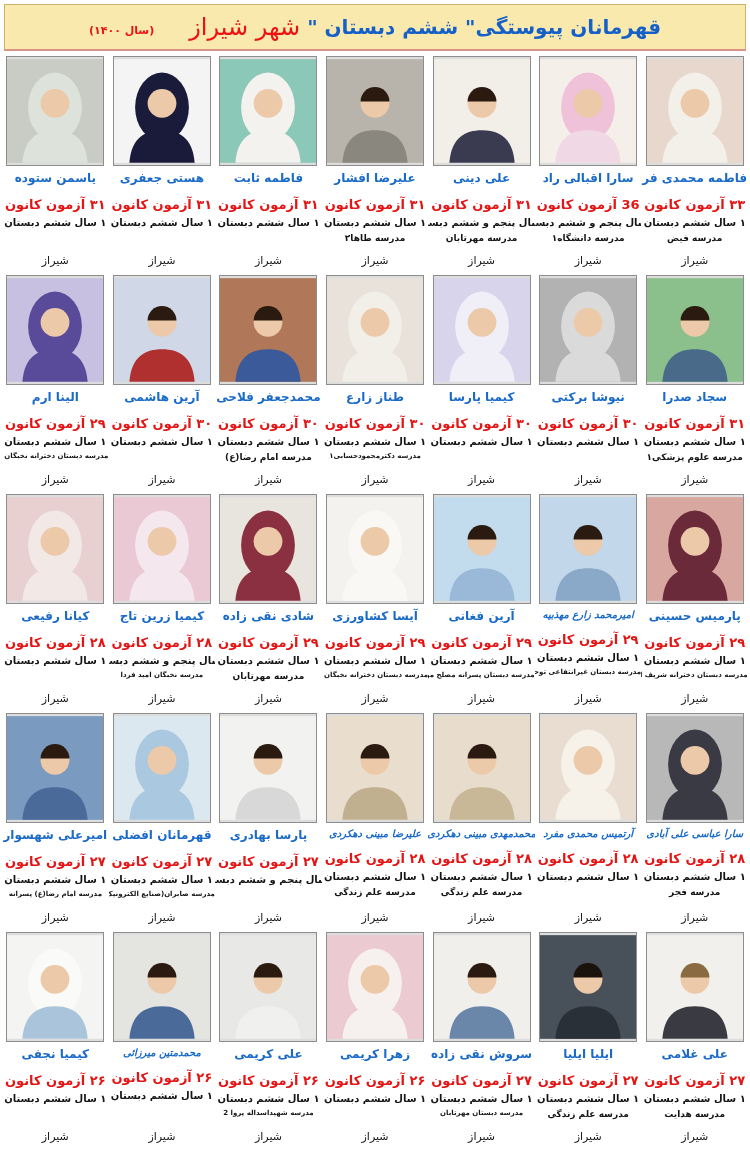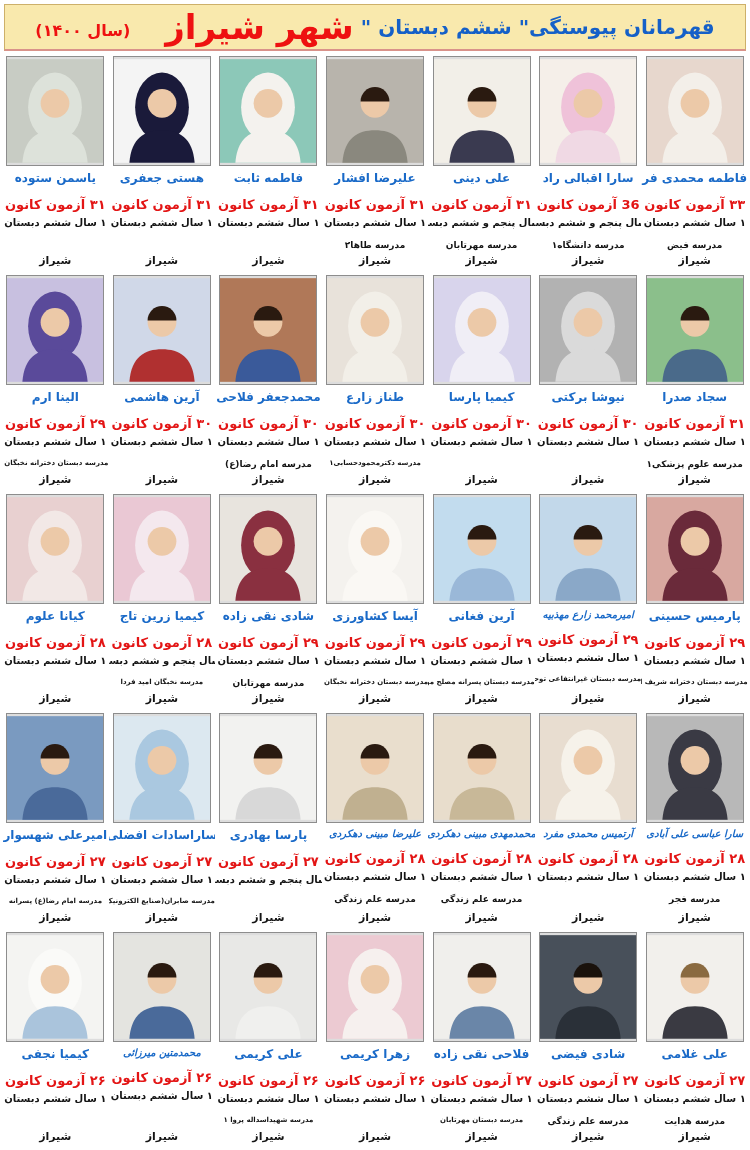--- a/index.html
+++ b/index.html
@@ -11,44 +11,44 @@
   .page{width:750px;height:1150px;}
   
   .header{
     margin:4px 4px 5px 4px;height:44px;
     background:var(--header-bg,#f9e9ad);
     border:1px solid #cdb06a;border-bottom:2px solid #d9928a;
     display:flex;align-items:center;justify-content:center;gap:7px;
     direction:rtl;
   }
   .title-main{color:var(--title-blue,#1560c8);font-size:20px;font-weight:bold;}
-  .title-city{color:var(--title-red,#ee1111);font-size:34px;font-weight:bold;margin-left:28px;}
-  .title-year{color:var(--title-red,#ee1111);font-size:16px;font-weight:bold;padding-top:6px;}
+  .title-city{color:var(--title-red,#ee1111);font-size:24px;font-weight:normal;margin-left:28px;}
+  .title-year{color:var(--title-red,#ee1111);font-size:11px;font-weight:bold;padding-top:6px;}
   
   .grid{
     direction:rtl;
     display:grid;grid-template-columns:repeat(7,1fr);
     padding:0 2px;
   }
   .card{
     height:219px;display:flex;flex-direction:column;align-items:center;
     text-align:center;overflow:hidden;
   }
   .photo{
     width:96px;height:108px;border:1px solid #8d8d8d;background:#ddd;
     flex:none;
   }
   .photo svg{display:block;width:96px;height:108px;}
   .name{color:var(--name-c,#1a6ac8);font-size:12px;font-weight:bold;margin-top:5px;white-space:nowrap;}
   .name.sm{font-size:10px;font-style:italic;}
   .tests{color:var(--tests-c,#e31515);font-size:13px;font-weight:bold;margin-top:12px;white-space:nowrap;}
   .years{color:#141414;font-size:10px;font-weight:bold;margin-top:5px;white-space:nowrap;text-align:center;}
-  .school{color:#141414;font-size:9px;font-weight:bold;margin-top:12px;min-height:12px;white-space:nowrap;max-width:106px;text-align:right;}
+  .school{color:#141414;font-size:9px;font-weight:bold;margin-top:5px;min-height:12px;white-space:nowrap;max-width:106px;text-align:right;}
   .school.xs{font-size:7px;}
-  .city{color:#141414;font-size:11px;font-weight:bold;margin-top:auto;margin-bottom:8px;}
+  .city{color:#141414;font-size:11px;font-weight:normal;margin-top:auto;margin-bottom:8px;}
 </style>
 </head>
 <body>
 
 <div class="page">
   <div class="header">
     <span class="title-main">قهرمانان پیوستگی" ششم دبستان "</span>
     <span class="title-city">شهر شیراز</span>
     <span class="title-year">(سال ۱۴۰۰)</span>
   </div>
@@ -396,21 +396,21 @@
   <div class="card">
     <div class="photo">
       <svg viewBox="0 0 100 108" xmlns="http://www.w3.org/2000/svg">
         <rect class="ph-bg" x="0" y="0" width="100" height="108" fill="#e8d0d0"></rect>
         <ellipse class="ph-hood" cx="50" cy="50" rx="28" ry="36" fill="#f2e8e6"></ellipse>
         <path class="ph-torso" d="M16,108 C18,82 32,74 50,74 C68,74 82,82 84,108 Z" fill="#f2e8e6"></path>
         <circle class="ph-face" cx="50" cy="46" r="15" fill="#ecc9a8"></circle>
         <path class="ph-hair" d="M35,44 a15,15 0 0 1 30,0 z" display="none"></path>
       </svg>
     </div>
-    <div class="name">کیانا علوم</div>
+    <div class="name">کیانا رفیعی</div>
     <div class="tests">۲۸ آزمون کانون</div>
     <div class="years">۱ سال ششم دبستان</div>
     <div class="school"></div>
     <div class="city">شیراز</div>
   </div>
 
   <div class="card">
     <div class="photo">
       <svg viewBox="0 0 100 108" xmlns="http://www.w3.org/2000/svg">
         <rect class="ph-bg" x="0" y="0" width="100" height="108" fill="#b8b8b8"></rect>
@@ -498,21 +498,21 @@
   <div class="card">
     <div class="photo">
       <svg viewBox="0 0 100 108" xmlns="http://www.w3.org/2000/svg">
         <rect class="ph-bg" x="0" y="0" width="100" height="108" fill="#dce8f0"></rect>
         <ellipse class="ph-hood" cx="50" cy="50" rx="28" ry="36" fill="#aac8e0"></ellipse>
         <path class="ph-torso" d="M16,108 C18,82 32,74 50,74 C68,74 82,82 84,108 Z" fill="#aac8e0"></path>
         <circle class="ph-face" cx="50" cy="46" r="15" fill="#ecc9a8"></circle>
         <path class="ph-hair" d="M35,44 a15,15 0 0 1 30,0 z" display="none"></path>
       </svg>
     </div>
-    <div class="name">ساراسادات افضلی</div>
+    <div class="name">قهرمانان افضلی</div>
     <div class="tests">۲۷ آزمون کانون</div>
     <div class="years">۱ سال ششم دبستان</div>
     <div class="school xs">مدرسه صابران(صنایع الکترونیک)</div>
     <div class="city">شیراز</div>
   </div>
 
   <div class="card">
     <div class="photo">
       <svg viewBox="0 0 100 108" xmlns="http://www.w3.org/2000/svg">
         <rect class="ph-bg" x="0" y="0" width="100" height="108" fill="#7a9ac0"></rect>
@@ -549,38 +549,38 @@
   <div class="card">
     <div class="photo">
       <svg viewBox="0 0 100 108" xmlns="http://www.w3.org/2000/svg">
         <rect class="ph-bg" x="0" y="0" width="100" height="108" fill="#48505a"></rect>
         <ellipse class="ph-hood" cx="50" cy="50" rx="28" ry="36" display="none"></ellipse>
         <path class="ph-torso" d="M16,108 C18,82 32,74 50,74 C68,74 82,82 84,108 Z" fill="#2a3038"></path>
         <circle class="ph-face" cx="50" cy="46" r="15" fill="#ecc9a8"></circle>
         <path class="ph-hair" d="M35,44 a15,15 0 0 1 30,0 z" fill="#1a120c"></path>
       </svg>
     </div>
-    <div class="name">شادی فیضی</div>
+    <div class="name">ایلیا ایلیا</div>
     <div class="tests">۲۷ آزمون کانون</div>
     <div class="years">۱ سال ششم دبستان</div>
     <div class="school">مدرسه علم زندگی</div>
     <div class="city">شیراز</div>
   </div>
 
   <div class="card">
     <div class="photo">
       <svg viewBox="0 0 100 108" xmlns="http://www.w3.org/2000/svg">
         <rect class="ph-bg" x="0" y="0" width="100" height="108" fill="#f0efec"></rect>
         <ellipse class="ph-hood" cx="50" cy="50" rx="28" ry="36" display="none"></ellipse>
         <path class="ph-torso" d="M16,108 C18,82 32,74 50,74 C68,74 82,82 84,108 Z" fill="#6a86a8"></path>
         <circle class="ph-face" cx="50" cy="46" r="15" fill="#ecc9a8"></circle>
         <path class="ph-hair" d="M35,44 a15,15 0 0 1 30,0 z" fill="#2a1a10"></path>
       </svg>
     </div>
-    <div class="name">فلاحی نقی زاده</div>
+    <div class="name">سروش نقی زاده</div>
     <div class="tests">۲۷ آزمون کانون</div>
     <div class="years">۱ سال ششم دبستان</div>
     <div class="school xs">مدرسه دبستان مهرتابان</div>
     <div class="city">شیراز</div>
   </div>
 
   <div class="card">
     <div class="photo">
       <svg viewBox="0 0 100 108" xmlns="http://www.w3.org/2000/svg">
         <rect class="ph-bg" x="0" y="0" width="100" height="108" fill="#eccad2"></rect>
@@ -603,21 +603,21 @@
         <rect class="ph-bg" x="0" y="0" width="100" height="108" fill="#e8e8e6"></rect>
         <ellipse class="ph-hood" cx="50" cy="50" rx="28" ry="36" display="none"></ellipse>
         <path class="ph-torso" d="M16,108 C18,82 32,74 50,74 C68,74 82,82 84,108 Z" fill="#f0f0ee"></path>
         <circle class="ph-face" cx="50" cy="46" r="15" fill="#ecc9a8"></circle>
         <path class="ph-hair" d="M35,44 a15,15 0 0 1 30,0 z" fill="#2a1a10"></path>
       </svg>
     </div>
     <div class="name">علی کریمی</div>
     <div class="tests">۲۶ آزمون کانون</div>
     <div class="years">۱ سال ششم دبستان</div>
-    <div class="school xs">مدرسه شهیداسداله پروا ۱</div>
+    <div class="school xs">مدرسه شهیداسداله پروا 2</div>
     <div class="city">شیراز</div>
   </div>
 
   <div class="card">
     <div class="photo">
       <svg viewBox="0 0 100 108" xmlns="http://www.w3.org/2000/svg">
         <rect class="ph-bg" x="0" y="0" width="100" height="108" fill="#e4e4e0"></rect>
         <ellipse class="ph-hood" cx="50" cy="50" rx="28" ry="36" display="none"></ellipse>
         <path class="ph-torso" d="M16,108 C18,82 32,74 50,74 C68,74 82,82 84,108 Z" fill="#4a6a9a"></path>
         <circle class="ph-face" cx="50" cy="46" r="15" fill="#ecc9a8"></circle>

